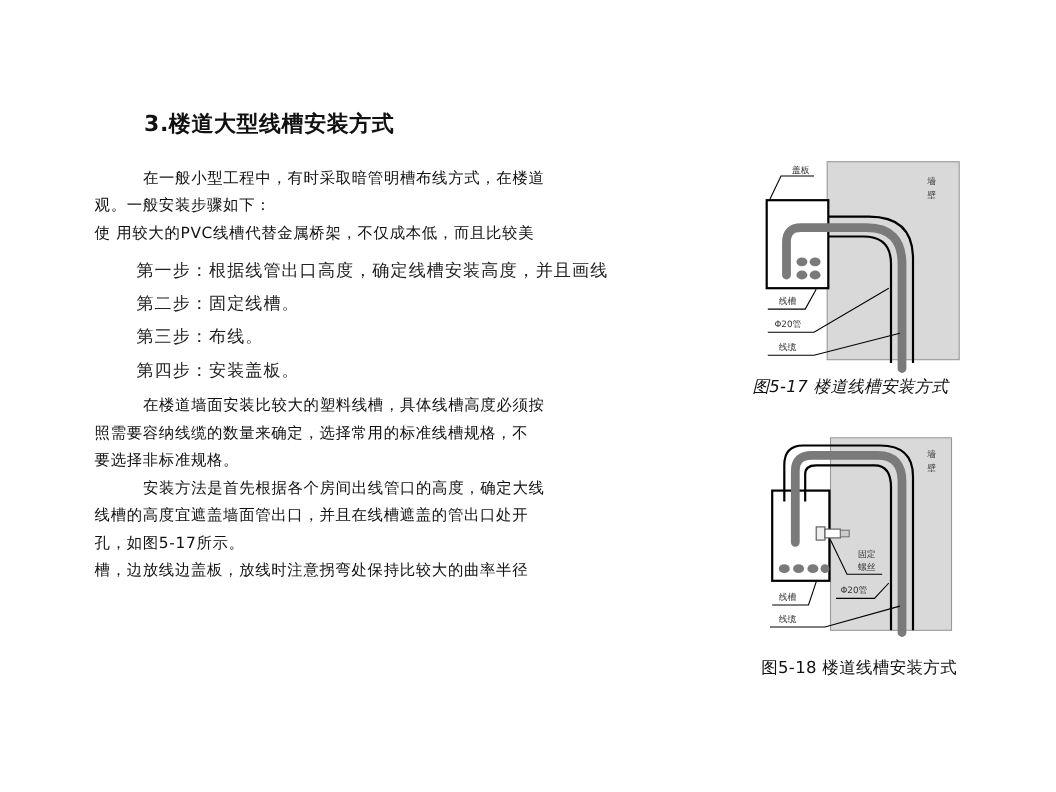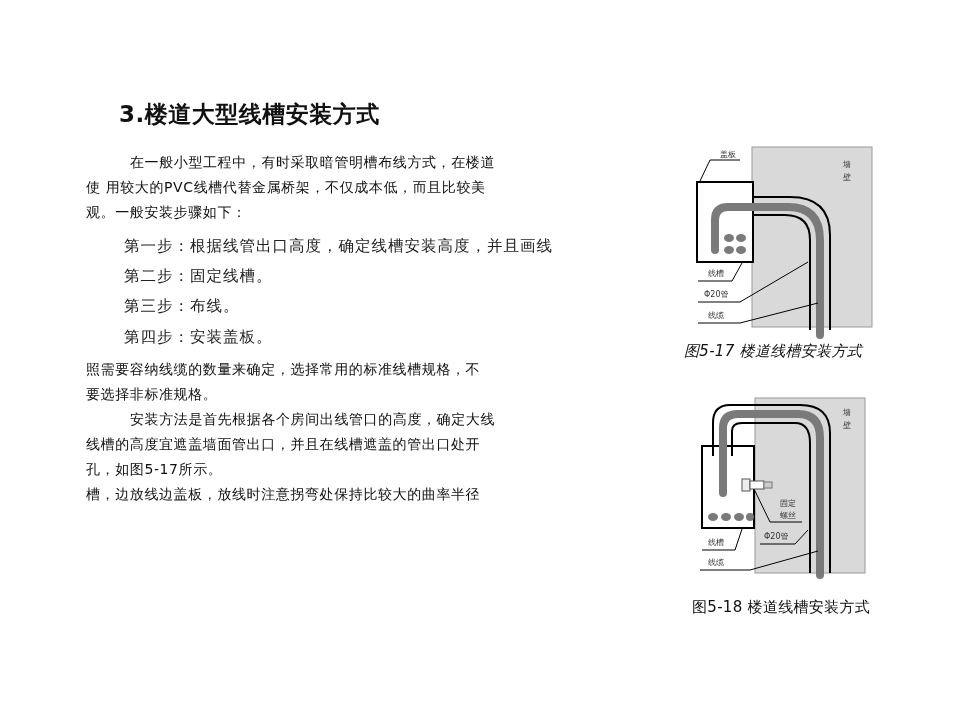--- a/index.html
+++ b/index.html
@@ -1,46 +1,47 @@
 <!DOCTYPE html>
 <html><head>
 <meta charset="utf-8">
 <style>
   html, body { margin:0; padding:0; }
   body { width:960px; height:720px; background:#ffffff; position:relative; overflow:hidden;
          font-family:"DejaVu Sans", "Liberation Sans", sans-serif; color:#111; }
-  .title { position:absolute; left:119px; top:99px; font-size:23px; font-weight:bold; letter-spacing:0.5px; }
+  .title { position:absolute; left:131px; top:99px; font-size:20px; font-weight:bold; letter-spacing:0.5px; }
   .para { position:absolute; left:86px; width:595px; font-size:14px; line-height:25px; letter-spacing:0.6px; }
   .para .line { display:block; white-space:nowrap; }
   .indent { padding-left:44px; }
   .steps { position:absolute; left:124px; font-family:"DejaVu Serif","Liberation Serif",serif; font-size:15.5px; letter-spacing:1px; color:#222; }
   .steps .step { position:absolute; white-space:nowrap; left:0; }
   .fig { position:absolute; }
   .caption { position:absolute; font-size:15px; white-space:nowrap; letter-spacing:0.3px; }
   .lbl { font-size:8px; fill:#333; font-family:"DejaVu Sans","Liberation Sans",sans-serif; }
 </style>
 </head>
 <body>
 
 <div class="title">3.楼道大型线槽安装方式</div>
 
 <div class="para" style="top:150px;">
   <span class="line indent">在一般小型工程中，有时采取暗管明槽布线方式，在楼道</span>
+  <span class="line">观。一般安装步骤如下：</span>
   <span class="line">使 用较大的PVC线槽代替金属桥架，不仅成本低，而且比较美</span>
-  <span class="line">观。一般安装步骤如下：</span>
 </div>
 
 <div class="steps" style="top:236px;">
   <span class="step" style="top:0px;">第一步：根据线管出口高度，确定线槽安装高度，并且画线</span>
   <span class="step" style="top:30px;">第二步：固定线槽。</span>
   <span class="step" style="top:60px;">第三步：布线。</span>
   <span class="step" style="top:91px;">第四步：安装盖板。</span>
 </div>
 
 <div class="para" style="top:357px;">
+  <span class="line indent">在楼道墙面安装比较大的塑料线槽，具体线槽高度必须按</span>
   <span class="line">照需要容纳线缆的数量来确定，选择常用的标准线槽规格，不</span>
   <span class="line">要选择非标准规格。</span>
   <span class="line indent">安装方法是首先根据各个房间出线管口的高度，确定大线</span>
   <span class="line">线槽的高度宜遮盖墙面管出口，并且在线槽遮盖的管出口处开</span>
   <span class="line">孔，如图5-17所示。</span>
   <span class="line">槽，边放线边盖板，放线时注意拐弯处保持比较大的曲率半径</span>
 </div>
 
 <svg class="fig" style="left:680px; top:135px;" width="230" height="205" viewBox="0 0 230 205">
   <rect x="72" y="12" width="120" height="180" fill="#d9d9d9" stroke="#999" stroke-width="1"></rect>

